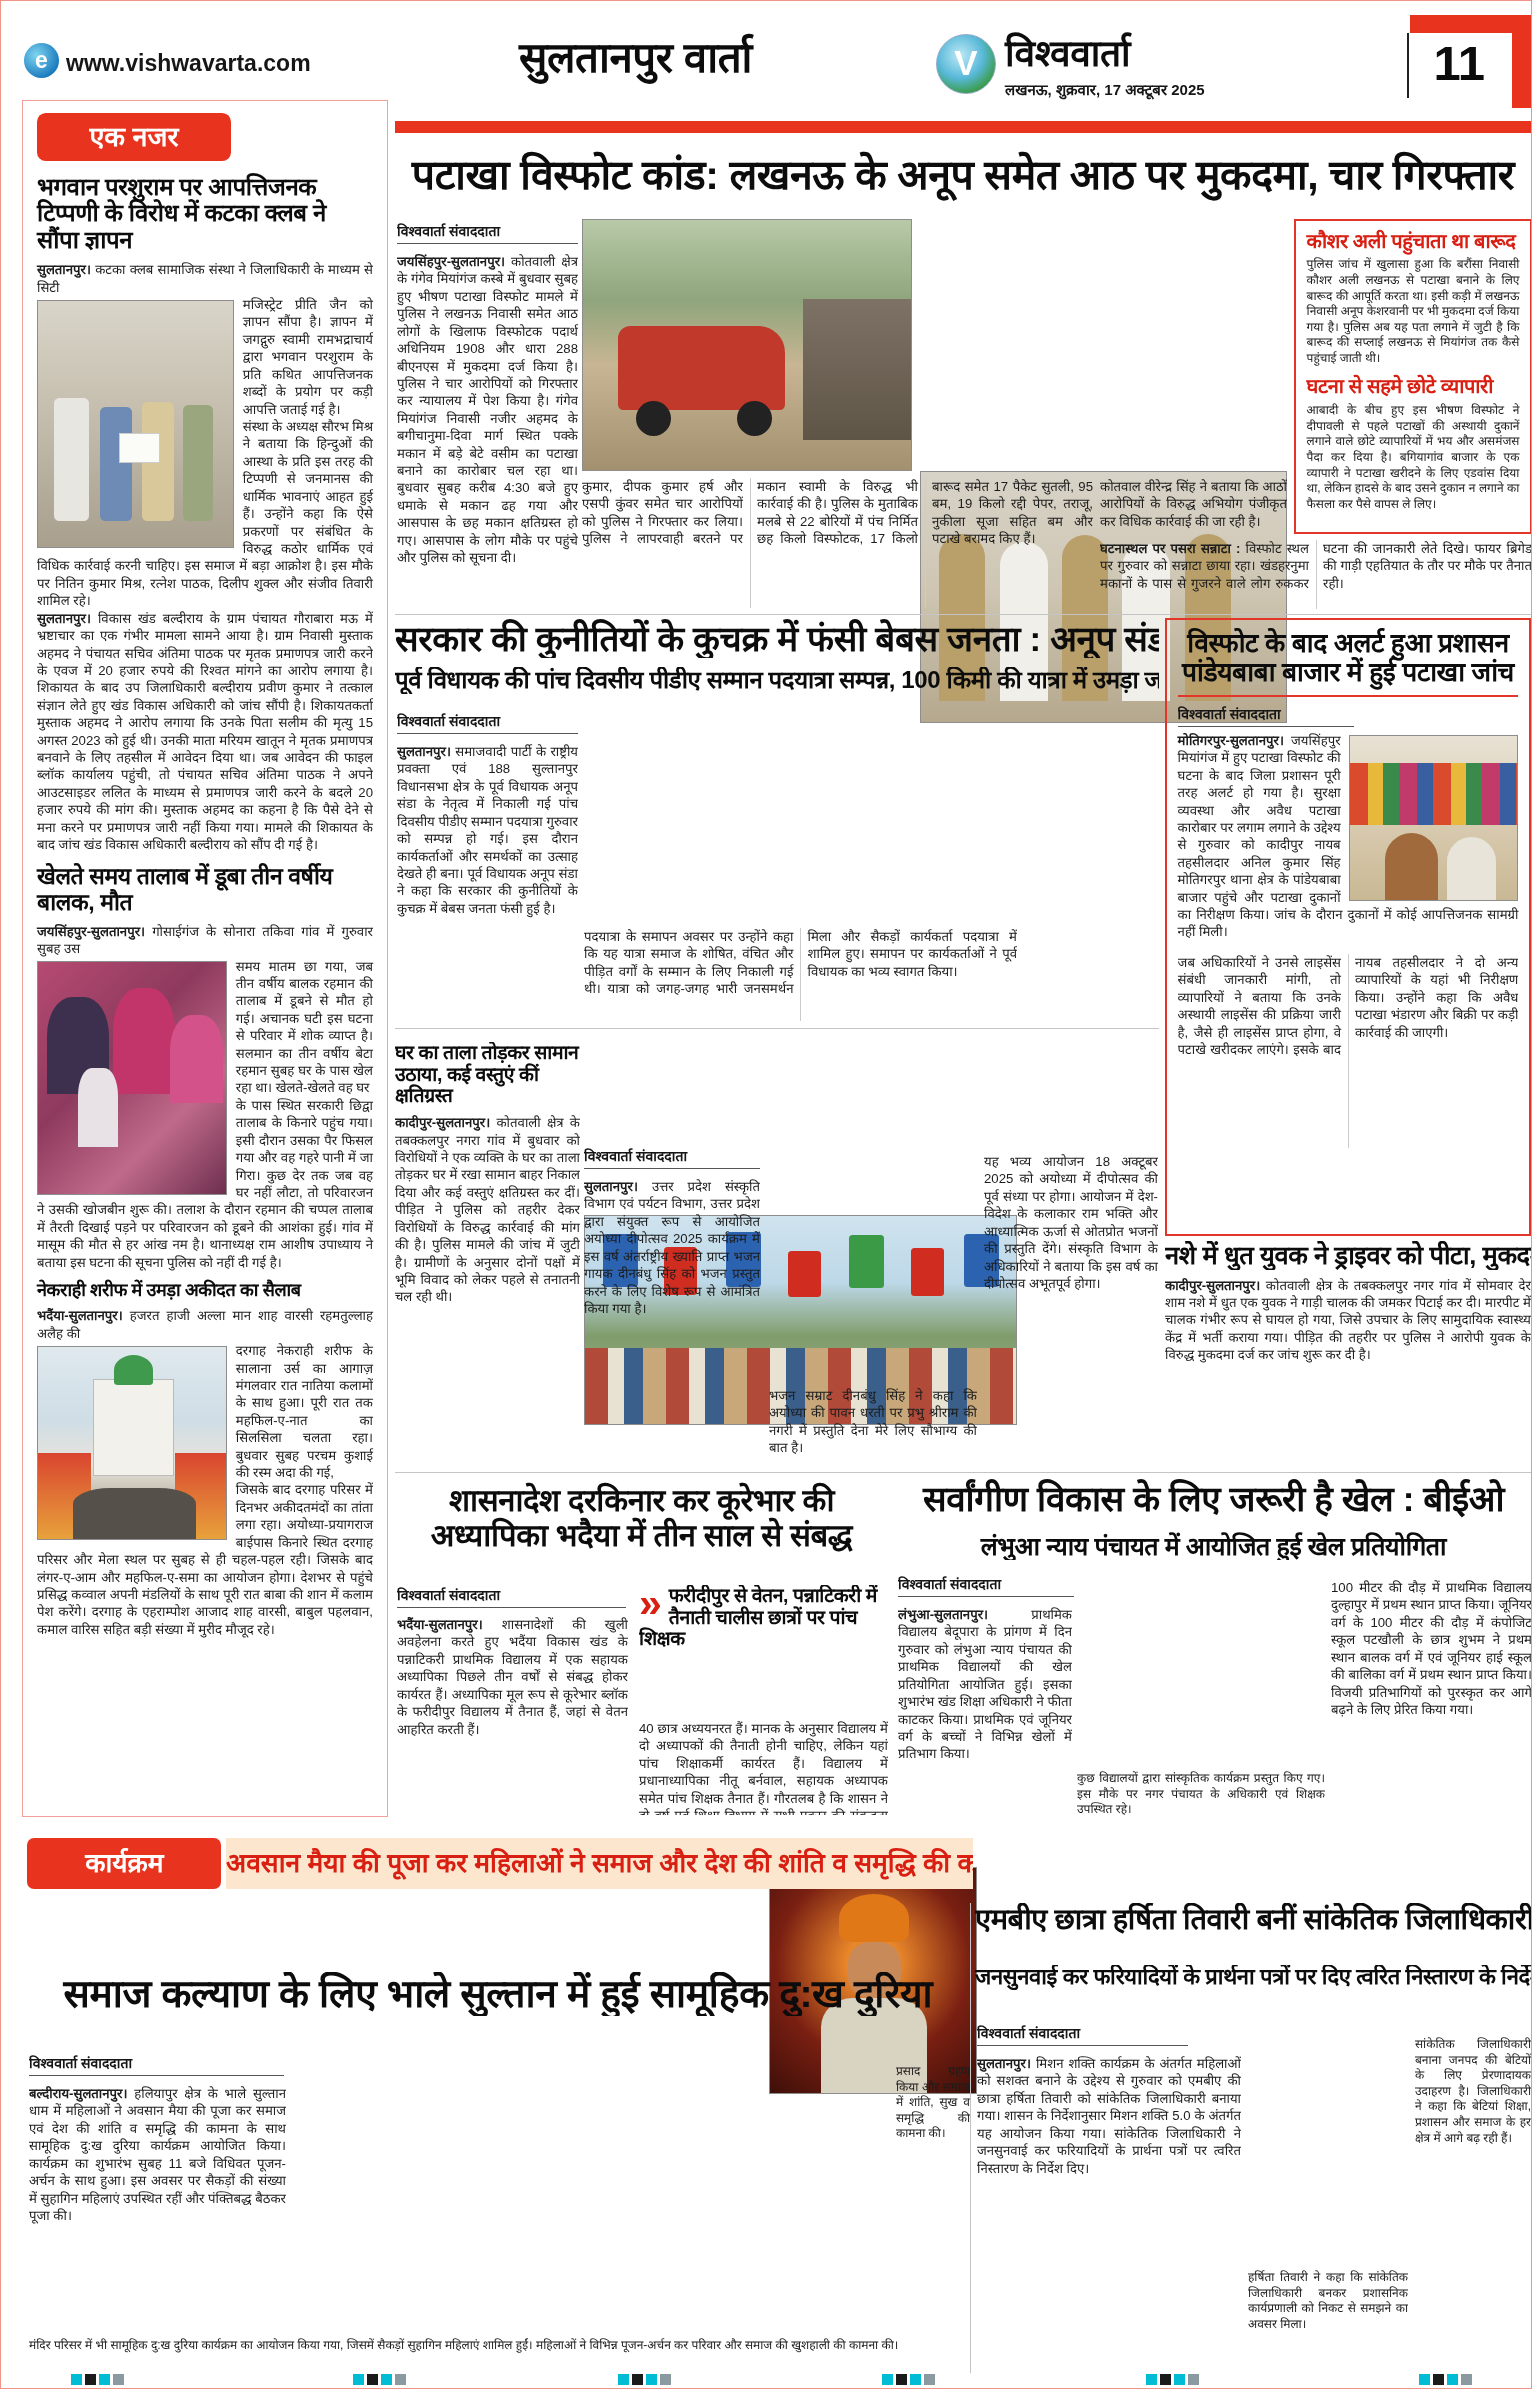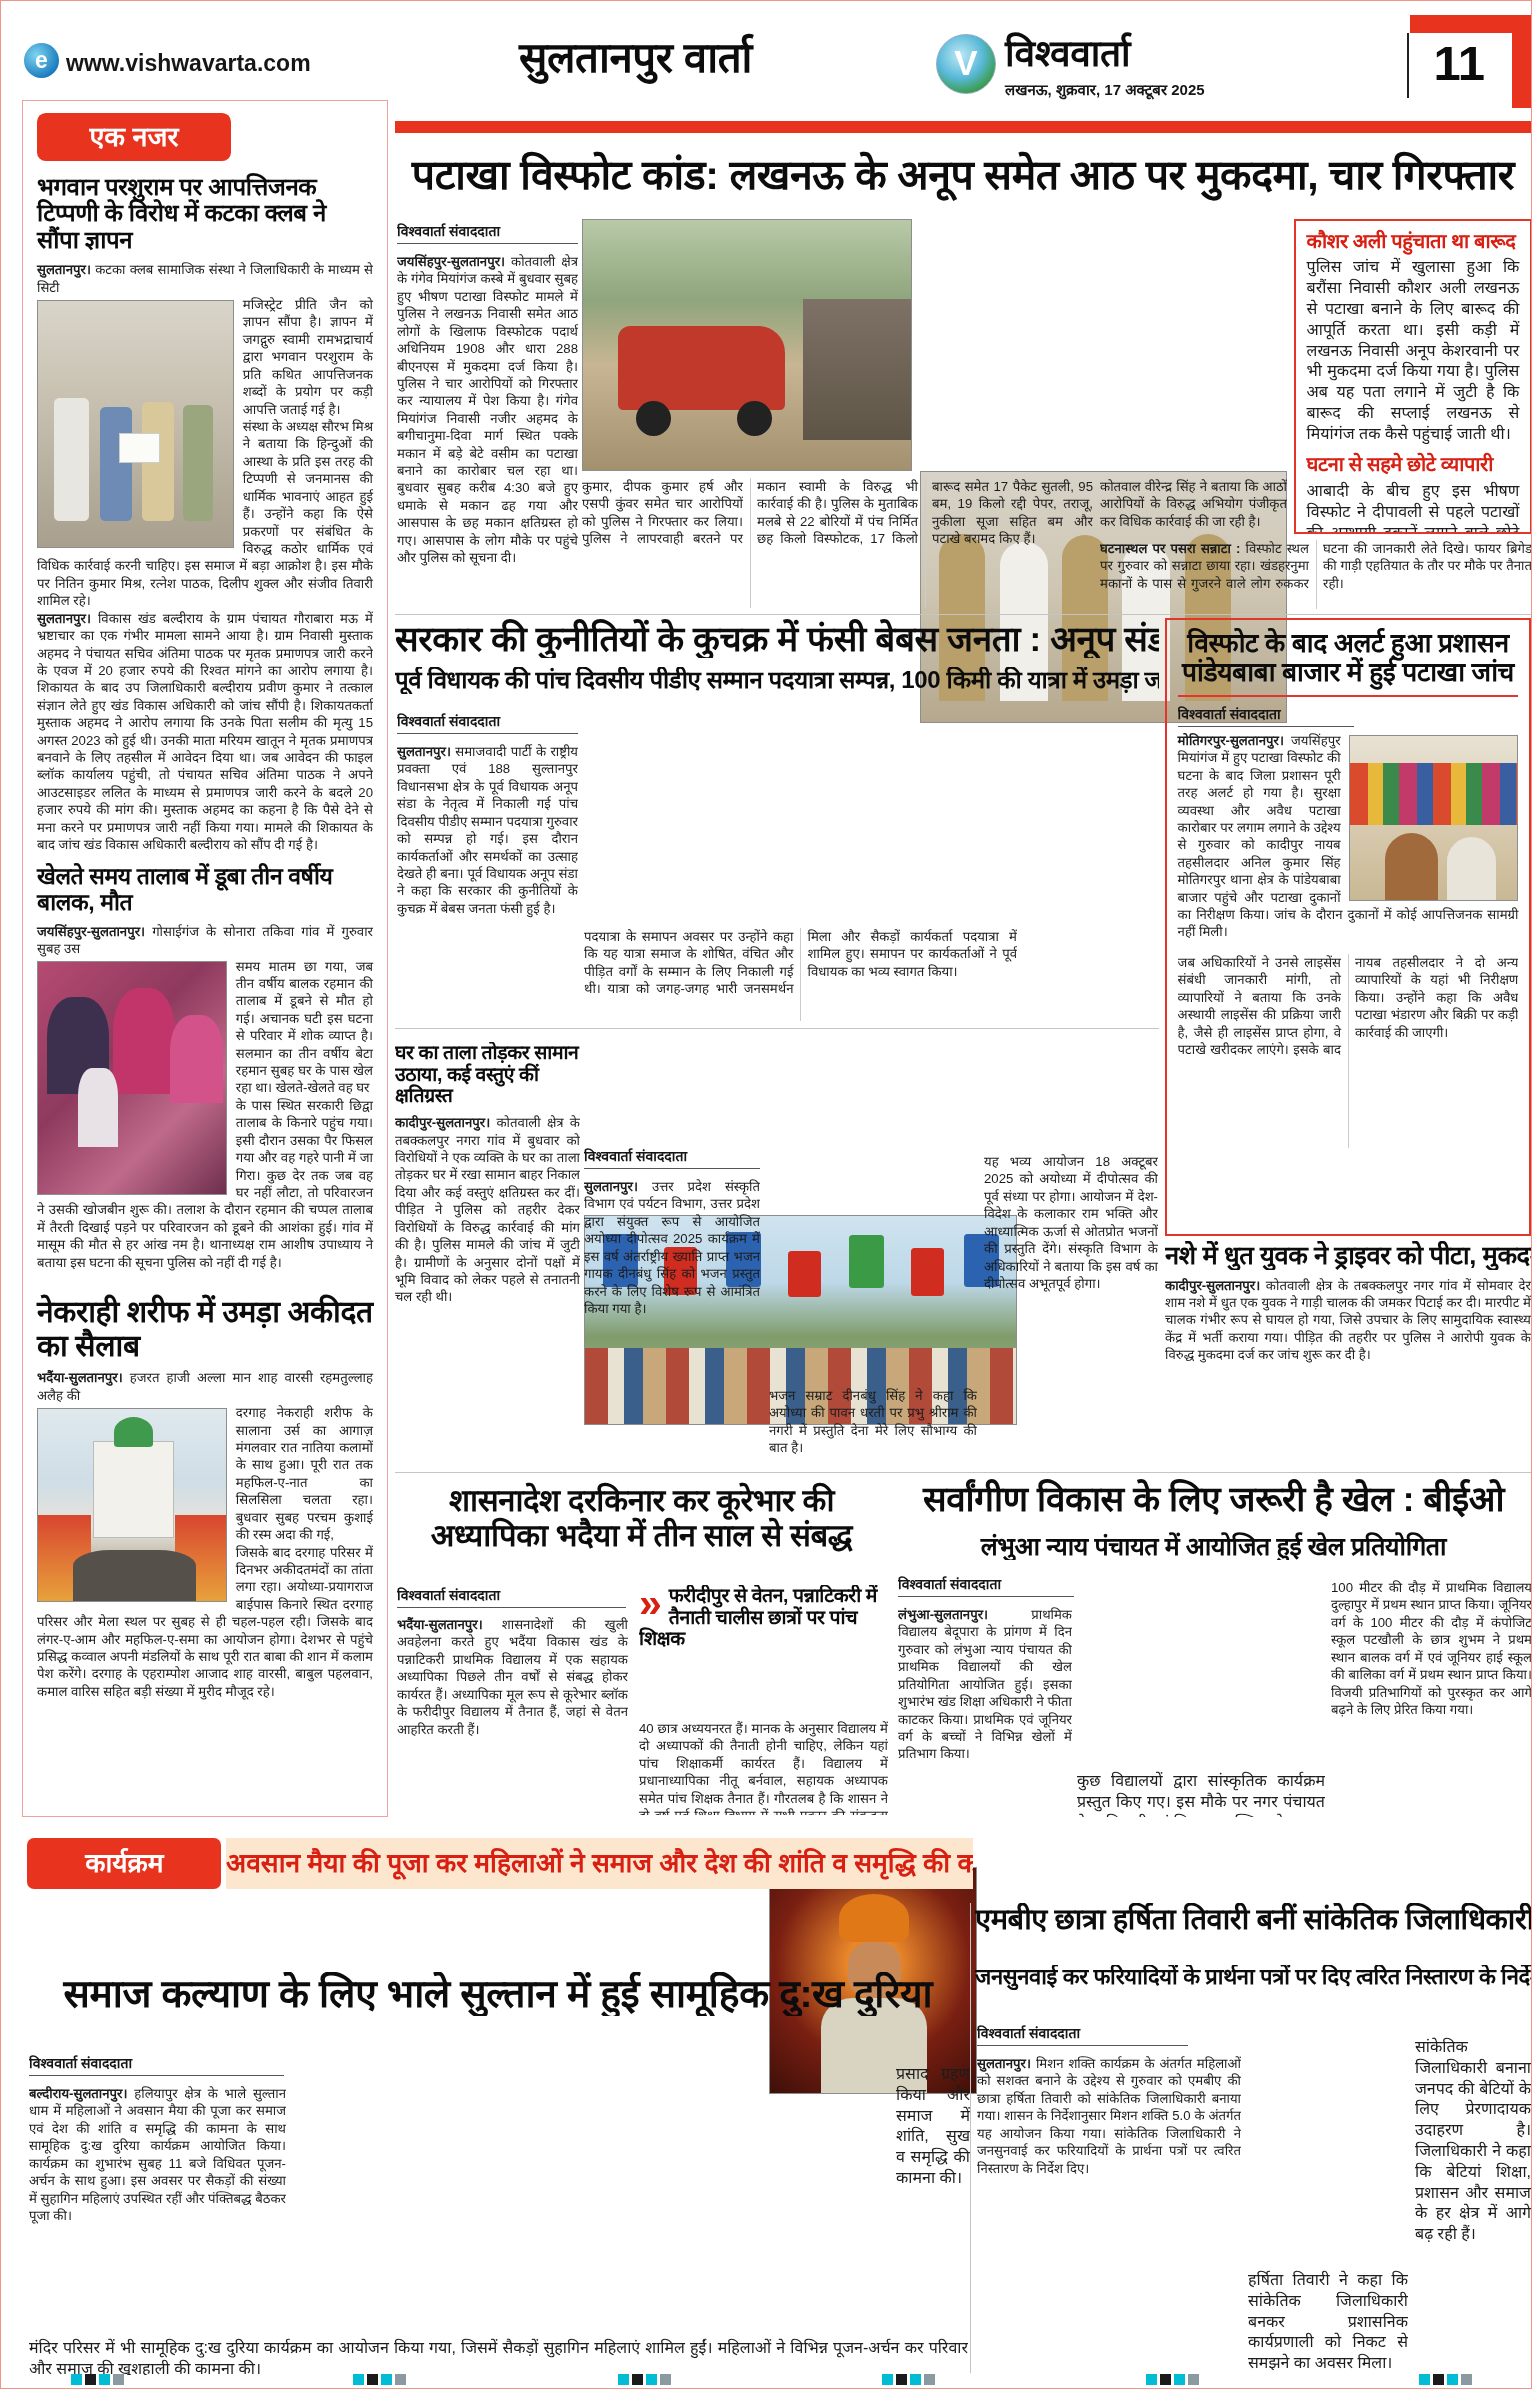--- a/index.html
+++ b/index.html
@@ -6,21 +6,21 @@
 html,body{background:#e8e8e8}
 body{font-family:"Liberation Sans","DejaVu Sans",sans-serif;color:#161616}
 .sheet{position:relative;width:1532px;height:2389px;background:#fff;margin:0 auto;border:1.8px solid #f0948a;overflow:hidden}
 .abs{position:absolute}
 .hl{font-weight:bold;color:#0c0c0c;line-height:1.12;letter-spacing:-0.4px}
 .nowrap{white-space:nowrap;overflow:hidden}
 .center{text-align:center}
 .red{color:#d81f12}
 .body{font-size:13.2px;line-height:1.32;text-align:justify;color:#1d1d1d}
 .body .dl{font-weight:bold}
-.small{font-size:16px;line-height:1.3}
+.small{font-size:12px;line-height:1.3}
 .byline{display:block;font-weight:bold;font-size:14px;border-bottom:1.8px solid #555;padding-bottom:2.6px;margin-bottom:5.3px;white-space:nowrap;overflow:hidden}
 .photo{border:0.9px solid #8d8d8d;position:relative;overflow:hidden}
 .photo i{position:absolute;display:block}
 .redbox{border:2.6px solid #e2362a}
 .cols2{column-count:2;column-gap:14px;column-rule:0.9px solid #ccc}
 .cols3{column-count:3;column-gap:14px;column-rule:0.9px solid #ccc}
 .clip{overflow:hidden}
 .hairline{background:#c4c4c4}
 .banner{background:#e8331f;border-radius:8.8px;color:#fff;font-weight:bold;font-size:27px;text-align:center;line-height:48px}
 .figL{float:left;margin:3.5px 8.8px 3.5px 0}
@@ -76,21 +76,21 @@
         <i style="left:8.8px;top:35px;width:62px;height:97px;background:#3d2f4e;border-radius:40% 40% 0 0"></i>
         <i style="left:75px;top:26.4px;width:62px;height:106px;background:#c2356a;border-radius:40% 40% 0 0"></i>
         <i style="left:132px;top:53px;width:53px;height:88px;background:#d4528a;border-radius:40% 40% 0 0"></i>
         <i style="left:40px;top:106px;width:40px;height:79px;background:#e8e2e6;border-radius:35% 35% 0 0"></i>
       </div>
       <p class="body">समय मातम छा गया, जब तीन वर्षीय बालक रहमान की तालाब में डूबने से मौत हो गई। अचानक घटी इस घटना से परिवार में शोक व्याप्त है। सलमान का तीन वर्षीय बेटा रहमान सुबह घर के पास खेल रहा था। खेलते-खेलते वह घर</p>
       <p class="body">के पास स्थित सरकारी छिद्वा तालाब के किनारे पहुंच गया। इसी दौरान उसका पैर फिसल गया और वह गहरे पानी में जा गिरा। कुछ देर तक जब वह घर नहीं लौटा, तो परिवारजन ने उसकी खोजबीन शुरू की। तलाश के दौरान रहमान की चप्पल तालाब में तैरती दिखाई पड़ने पर परिवारजन को डूबने की आशंका हुई। गांव में मासूम की मौत से हर आंख नम है। थानाध्यक्ष राम आशीष उपाध्याय ने बताया इस घटना की सूचना पुलिस को नहीं दी गई है।</p>
     </div>
 
     <div style="clear:both">
-      <div class="hl" style="font-size:30px;margin:24px 0 7px">नेकराही शरीफ में उमड़ा अकीदत का सैलाब</div>
+      <div class="hl" style="font-size:18px;margin:9px 0 7px">नेकराही शरीफ में उमड़ा अकीदत का सैलाब</div>
       <p class="body"><span class="dl">भदैंया-सुलतानपुर।</span> <span>हजरत हाजी अल्ला मान शाह वारसी रहमतुल्लाह अलैह की</span></p>
       <div class="photo figL" style="width:190px;height:194px;background:linear-gradient(180deg,#dfe9ee,#cfdde6 38%,#e8e4da 62%,#8a7f6d)">
         <i style="left:55px;top:32px;width:81px;height:97px;background:#f2f1ec;border:0.9px solid #bbb"></i>
         <i style="left:76px;top:8.8px;width:39px;height:30px;background:#3f9a4d;border-radius:50% 50% 10% 10%"></i>
         <i style="left:0;top:106px;width:53px;height:88px;background:linear-gradient(180deg,#d9452f,#e8a43c)"></i>
         <i style="left:137px;top:106px;width:53px;height:88px;background:linear-gradient(180deg,#d9452f,#e8a43c)"></i>
         <i style="left:35px;top:141px;width:123px;height:53px;background:#55504a;border-radius:30% 30% 0 0"></i>
       </div>
       <p class="body">दरगाह नेकराही शरीफ के सालाना उर्स का आगाज़ मंगलवार रात नातिया कलामों के साथ हुआ। पूरी रात तक महफिल-ए-नात का सिलसिला चलता रहा। बुधवार सुबह परचम कुशाई की रस्म अदा की गई,</p>
       <p class="body">जिसके बाद दरगाह परिसर में दिनभर अकीदतमंदों का तांता लगा रहा। अयोध्या-प्रयागराज बाईपास किनारे स्थित दरगाह परिसर और मेला स्थल पर सुबह से ही चहल-पहल रही। जिसके बाद लंगर-ए-आम और महफिल-ए-समा का आयोजन होगा। देशभर से पहुंचे प्रसिद्ध कव्वाल अपनी मंडलियों के साथ पूरी रात बाबा की शान में कलाम पेश करेंगे। दरगाह के एहराम्पोश आजाद शाह वारसी, बाबुल पहलवान, कमाल वारिस सहित बड़ी संख्या में मुरीद मौजूद रहे।</p>

